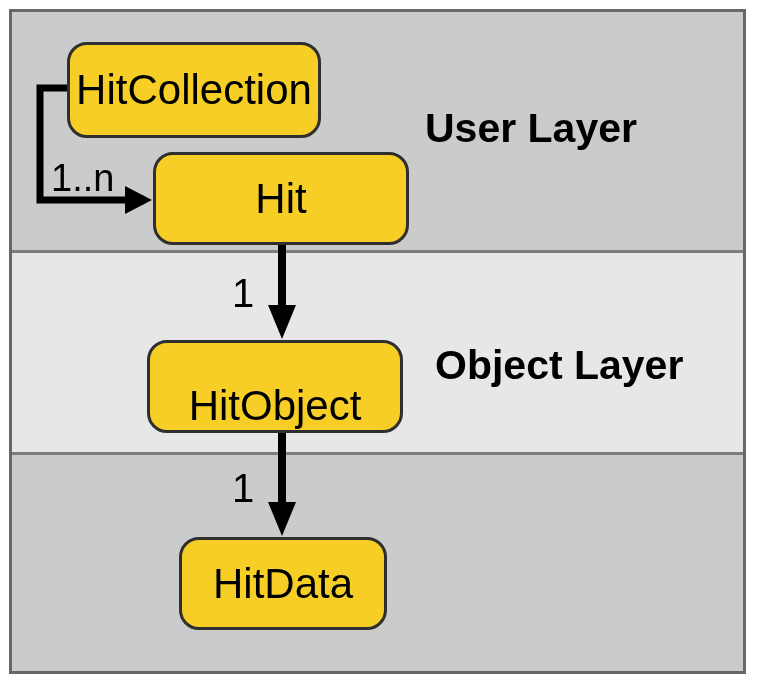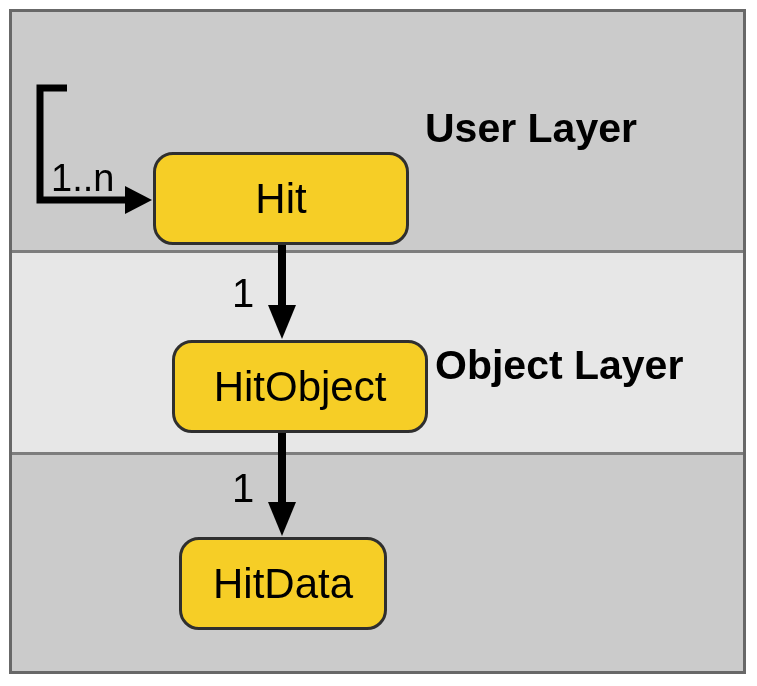--- a/index.html
+++ b/index.html
@@ -50,21 +50,21 @@
     border-radius: 20px;
     display: flex;
     align-items: center;
     justify-content: center;
     font-size: 42px;
     color: var(--text, #000000);
     letter-spacing: 0px;
   }
   .node-hitcollection { left: 67px;  top: 42px;  width: 254px; height: 96px; }
   .node-hit           { left: 153px; top: 152px; width: 256px; height: 93px; }
-  .node-hitobject     { left: 172px; top: 340px; width: 256px; height: 93px; }
+  .node-hitobject     { left: 147px; top: 340px; width: 256px; height: 93px; align-items: flex-end; }
   .node-hitdata       { left: 155px; top: 537px; width: 208px; height: 93px; margin-left: 24px; }
   .layer-label {
     position: absolute;
     font-size: 41px;
     font-weight: bold;
     color: var(--text, #000000);
     width: 280px;
     text-align: left;
     line-height: 1;
     white-space: nowrap;
@@ -102,20 +102,23 @@
     <path d="M 67 88 L 40 88 L 40 200 L 128 200" fill="none" stroke="#000000" stroke-width="7"></path>
     <polygon points="152,200 125,186 125,214" fill="#000000"></polygon>
 
     <line x1="282" y1="245" x2="282" y2="309" stroke="#000000" stroke-width="8"></line>
     <polygon points="282,339 268,305 296,305" fill="#000000"></polygon>
 
     <line x1="282" y1="433" x2="282" y2="506" stroke="#000000" stroke-width="8"></line>
     <polygon points="282,536 268,502 296,502" fill="#000000"></polygon>
   </svg>
 
+  <div class="node node-hitcollection">
+    <span>HitCollection</span>
+  </div>
   <div class="node node-hit">
     <span>Hit</span>
   </div>
   <div class="node node-hitobject">
     <span>HitObject</span>
   </div>
   <div class="node node-hitdata">
     <span>HitData</span>
   </div>
 

